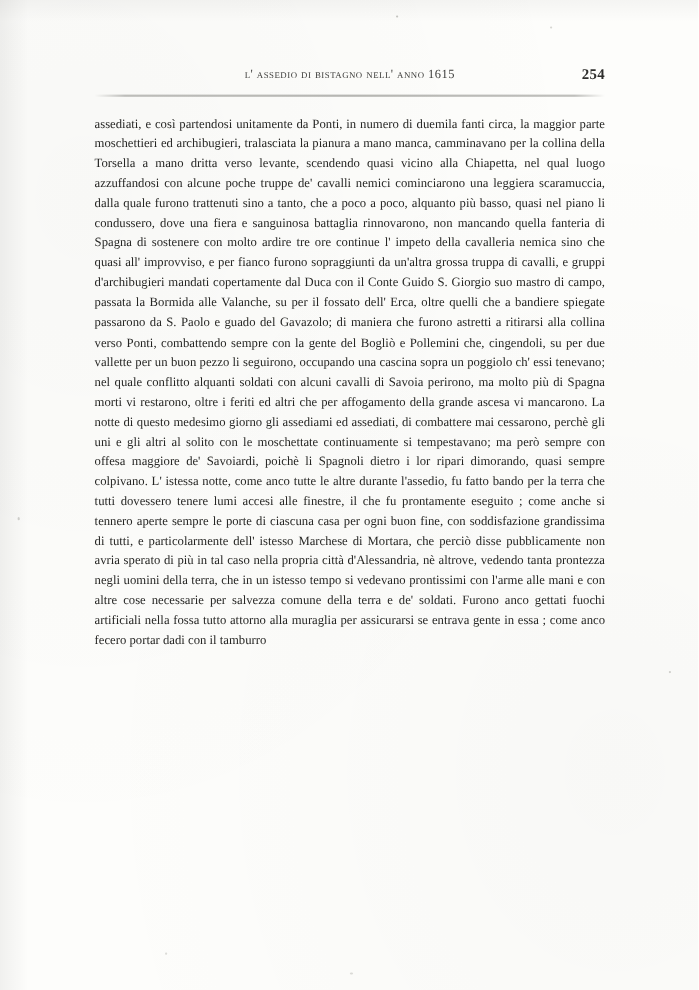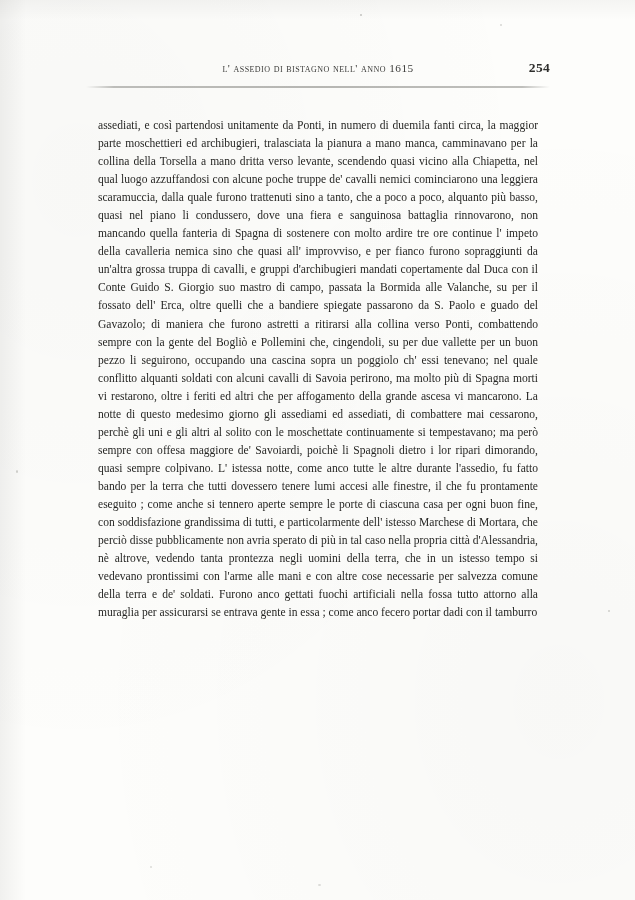--- a/index.html
+++ b/index.html
@@ -74,21 +74,21 @@
     top: 104px;
     width: 464px;
     font-size: 11.55px;
     line-height: 18.05px;
     text-align: justify;
     text-justify: inter-word;
     color: #262624;
     hyphens: none;
   }
   .body-text p {
-    margin: 12px;
+    margin: 0;
     text-indent: 0;
   }
   .speck {
     position: absolute;
     background: #8e8e88;
     border-radius: 50%;
     opacity: 0.5;
   }
   .s1 { left: 360px; top: 14px;  width: 2px; height: 2px; }
   .s2 { left: 500px; top: 24px;  width: 2px; height: 2px; opacity: 0.35; }

